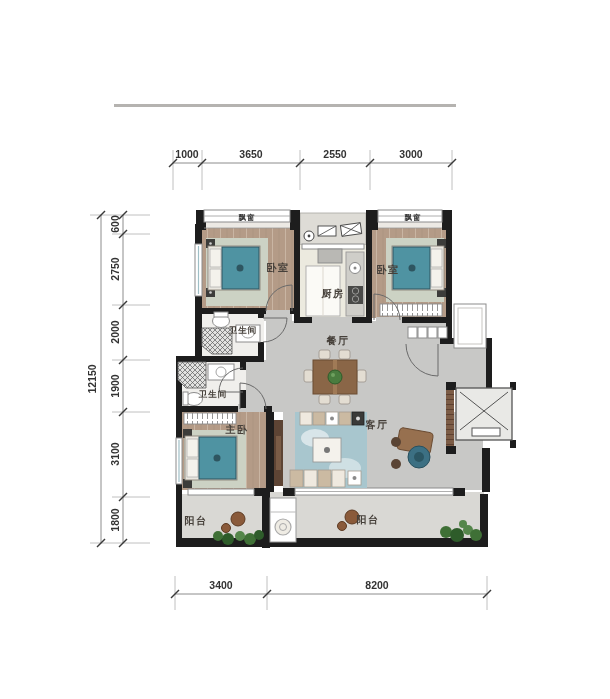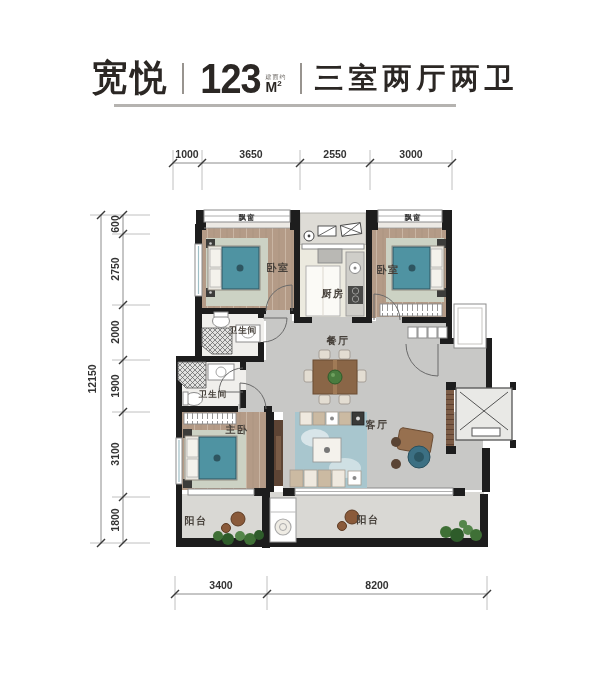--- a/index.html
+++ b/index.html
@@ -33,33 +33,20 @@
   .wall{fill:#1d1d1d;}
   .doorarc{stroke:#6a6a6a;stroke-width:1;fill:none;}
   .fixture{fill:#ffffff;stroke:#8c8c8c;stroke-width:1;}
   .thinline{stroke:#9a9a9a;stroke-width:0.8;}
 </style>
 </head>
 <body>
 
 <div id="canvas">
 
-  <div class="title-row">
-    <span class="t-name">宽悦</span>
-    <span class="t-div"></span>
-    <span class="t-area">
-      <span class="t-num">123</span>
-      <span class="t-unit">
-        <span class="t-prefix">建面约</span>
-        <span class="t-m"><span>M</span><sup>2</sup></span>
-      </span>
-    </span>
-    <span class="t-div"></span>
-    <span class="t-rooms">三室两厅两卫</span>
-  </div>
   <div class="title-rule"></div>
 
   <svg width="610" height="699" viewBox="0 0 610 699">
     <defs>
       <pattern id="planks" width="13" height="48" patternUnits="userSpaceOnUse">
         <rect width="13" height="48" fill="#b49b87"></rect>
         <path d="M12.5 0 V48" stroke="#c9b5a3" stroke-width="1"></path>
         <path d="M6 0 V48" stroke="#a68e7a" stroke-width="0.6"></path>
       </pattern>
       <pattern id="hatchX" width="5" height="5" patternUnits="userSpaceOnUse">

